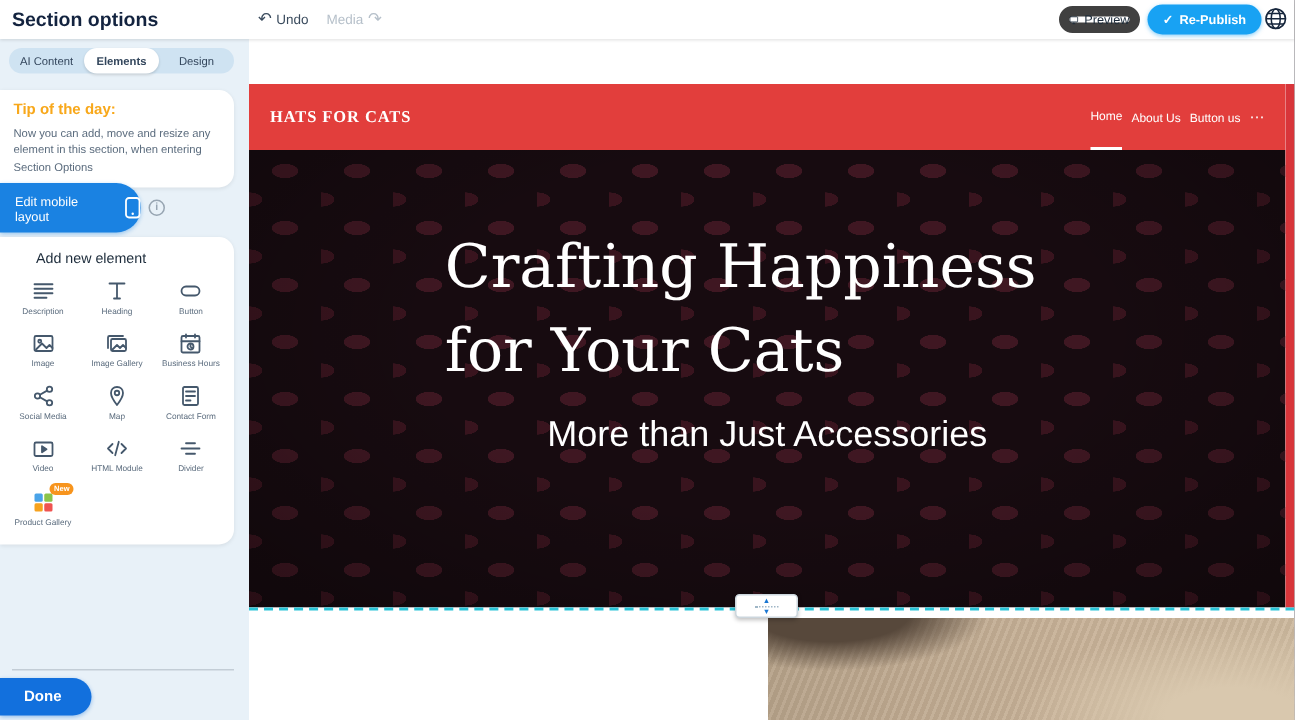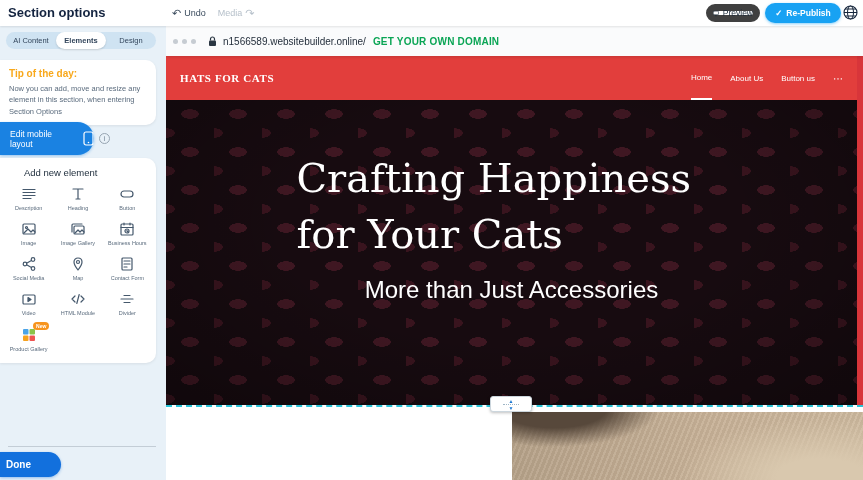--- a/index.html
+++ b/index.html
@@ -28,34 +28,34 @@
   .edit-mobile-btn { position:absolute; left:0; top:96px; width:94px; height:33px; background:#1a82e2; border-radius:0 17px 17px 0; display:flex; align-items:center; gap:6px; padding-left:10px; color:#fff; font-size:8.5px; cursor:pointer; box-shadow:0 1px 3px rgba(26,130,226,.4); }
   .info-btn { position:absolute; left:99px; top:107px; width:11px; height:11px; border:1.3px solid #97a5b2; border-radius:50%; color:#97a5b2; font-size:7px; font-weight:700; display:flex; align-items:center; justify-content:center; cursor:pointer; }
   .add-card { position:absolute; left:0; top:132px; width:156px; background:#fff; border-radius:0 10px 10px 0; box-shadow:0 1px 3px rgba(0,0,0,.08); padding:9px 4px 10px 4px; }
   .add-title { font-size:9.5px; color:#1c2b3a; padding-left:20px; margin-bottom:8px; }
   .el-grid { display:grid; grid-template-columns:repeat(3,1fr); row-gap:9px; }
   .el-item { display:flex; flex-direction:column; align-items:center; cursor:pointer; position:relative; }
   .el-item svg { width:16px; height:16px; stroke:#45586c; fill:none; stroke-width:1.2; stroke-linecap:round; stroke-linejoin:round; }
   .el-label { margin-top:3px; font-size:5.5px; color:#5a6b7d; text-align:center; max-width:40px; line-height:1.3; }
   .el-badge { position:absolute; top:-5px; right:4px; background:#f7941d; color:#fff; font-size:5px; font-weight:700; border-radius:4px; padding:1px 3px; }
   .side-divider { position:absolute; left:8px; top:420px; width:148px; border-top:1px solid #c3cdd6; }
-  .done-btn { position:absolute; left:0; top:426px; width:61px; height:25px; background:#1270dd; border-radius:0 14px 14px 0; color:#fff; font-size:10px; font-weight:700; display:flex; align-items:center; padding-left:6px; cursor:pointer; box-shadow:0 1px 3px rgba(18,112,221,.4); }
+  .done-btn { position:absolute; left:0; top:426px; width:61px; height:25px; background:#1270dd; border-radius:0 14px 14px 0; color:#fff; font-size:10px; font-weight:700; display:flex; align-items:center; padding-left:16px; cursor:pointer; box-shadow:0 1px 3px rgba(18,112,221,.4); }
 
   
   .main { position:absolute; left:166px; top:26px; width:697px; height:454px; background:#fff; }
   .browser-bar { position:absolute; left:0; top:0; width:697px; height:30px; background:#fafbfc; box-shadow:0 1px 3px rgba(0,0,0,.14); display:flex; align-items:center; padding-left:7px; z-index:3; }
   .dot { width:5px; height:5px; border-radius:50%; background:#c6ccd2; margin-right:4px; }
   .lock-icon { margin:0 6px 0 8px; }
   .url-text { font-size:10px; color:#1f2a37; }
   .domain-cta { margin-left:7px; font-size:10px; font-weight:700; color:#0aa555; letter-spacing:.2px; cursor:pointer; }
 
   .viewport { position:absolute; left:0; top:30px; width:691px; height:349px; overflow:hidden; }
   .site-header { height:44px; background:#e23e3c; display:flex; align-items:stretch; justify-content:space-between; padding:0 14px; }
   .site-logo { align-self:center; font-family:"Liberation Serif",serif; font-size:11px; font-weight:700; letter-spacing:.6px; color:#fff; cursor:pointer; }
-  .site-nav { display:flex; align-items:stretch; gap:18px; }
+  .site-nav { display:flex; align-items:stretch; gap:6px; }
   .nav-item { display:flex; align-items:center; font-size:8px; color:#fff; cursor:pointer; }
   .nav-item.active { border-bottom:2px solid #fff; }
   .nav-more { display:flex; align-items:center; font-size:10px; color:#fff; cursor:pointer; }
 
   .hero { position:relative; height:305px; background-color:#170b10;
     background-image:
       radial-gradient(ellipse 15px 8px at 24px 14px, #3f1722 58%, rgba(0,0,0,0) 60%),
       radial-gradient(ellipse 15px 8px at 0px 33px, #39141e 58%, rgba(0,0,0,0) 60%);
     background-size:48px 38px, 48px 38px;
     display:flex; flex-direction:column; align-items:center; padding-top:50px; }
@@ -244,31 +244,20 @@
 
       </div>
     </div>
 
     <div class="side-divider"></div>
     <div class="done-btn">Done</div>
   </div>
 
   <div class="main">
 
-    <div class="browser-bar">
-      <span class="dot"></span>
-      <span class="dot"></span>
-      <span class="dot"></span>
-      <svg class="lock-icon" width="9" height="11" viewBox="0 0 9 11">
-          <rect x="1" y="4.5" width="7" height="5.5" rx="1" fill="#2a3642"></rect>
-          <path d="M2.5 4.5V3a2 2 0 0 1 4 0v1.5" stroke="#2a3642" fill="none" stroke-width="1.2"></path>
-        </svg>
-      <span class="url-text">n1566589.websitebuilder.online/</span>
-      <span class="domain-cta">GET YOUR OWN DOMAIN</span>
-    </div>
 
     <div class="viewport">
       <div class="site-header">
         <div class="site-logo">HATS FOR CATS</div>
         <div class="site-nav">
           <div class="nav-item active">Home</div>
           <div class="nav-item">About Us</div>
           <div class="nav-item">Button us</div>
           <div class="nav-more">⋯</div>
         </div>

